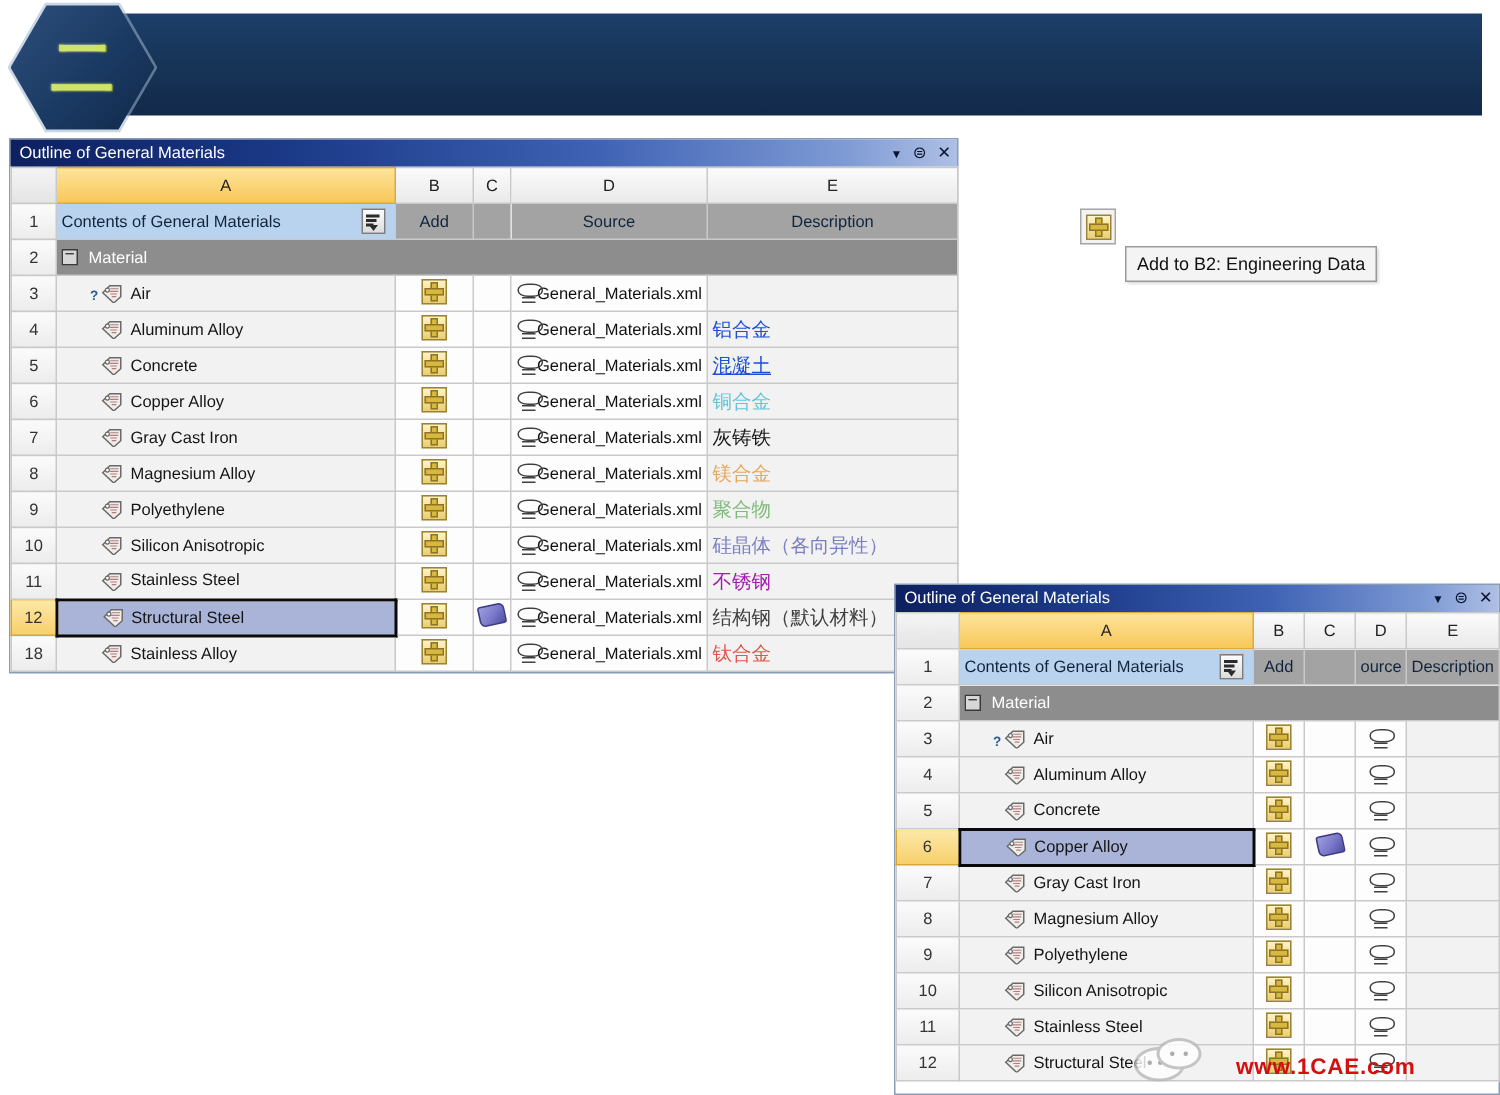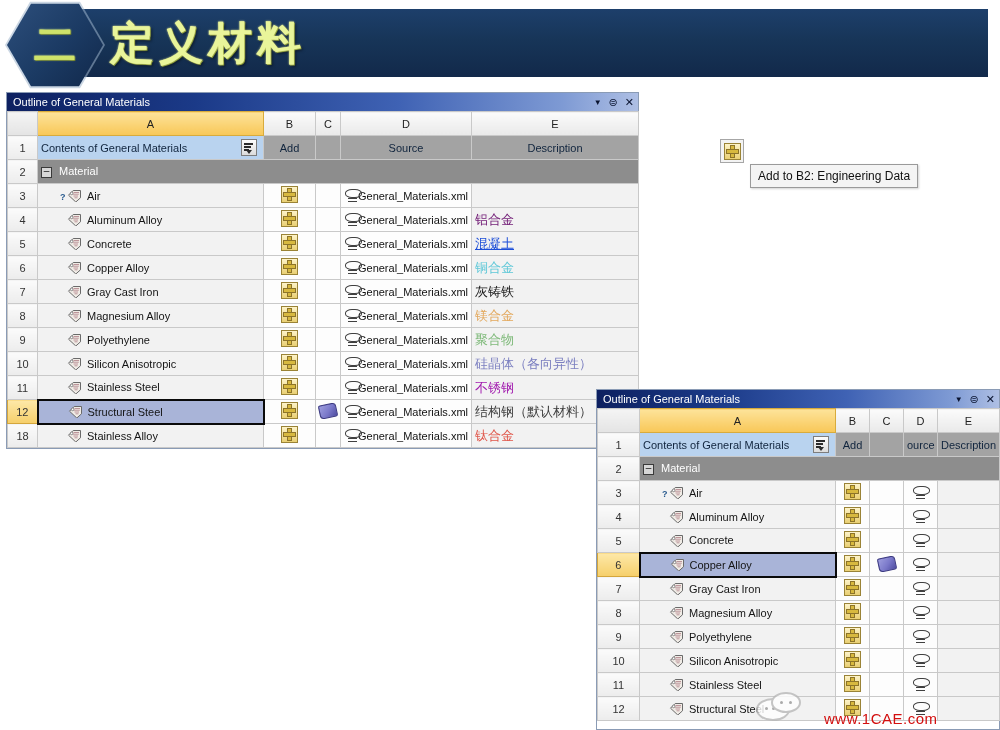--- a/index.html
+++ b/index.html
@@ -163,37 +163,36 @@
   }
 
   
   #watermark{position:absolute;left:756px;top:684px;width:244px;height:46px;pointer-events:none;}
   #wm-cn{
     position:absolute;left:40px;top:0;font-size:22px;font-weight:bold;
     font-family:"DejaVu Sans","Liberation Sans",sans-serif;color:#1d4ea8;
     letter-spacing:2px;text-shadow:0 0 1px rgba(255,255,255,.8);opacity:.92;
   }
   #wm-url{
-    position:absolute;left:68px;top:26px;font-size:15px;font-weight:normal;
+    position:absolute;left:68px;top:19px;font-size:15px;font-weight:bold;
     color:#d30f0f;letter-spacing:.5px;
   }
   #wm-chat{
     position:absolute;left:0px;top:8px;width:46px;height:26px;opacity:.8;
   }
   .bubble{position:absolute;background:#ffffff;border:2px solid #b9b9b9;border-radius:50%;}
   .bubble.b1{left:0;top:6px;width:30px;height:19px;}
   .bubble.b2{left:15px;top:0px;width:26px;height:17px;}
   .bubble .dot{position:absolute;top:7px;width:3px;height:3px;background:#9a9a9a;border-radius:50%;}
 </style>
 </head>
 <body>
 
 <div id="banner">
   <div id="banner-bar"></div>
-  <div id="banner-title">定义材料</div>
   <div id="hexwrap">
     <div class="hex outer"></div>
     <div class="hex"></div>
     <div id="hexnum">二</div>
   </div>
 </div>
 
 <div class="sheet" id="sheet-main" style="left:6px;top:92px;width:633px;height:357px;">
   <div class="titlebar">
     <span>Outline of General Materials</span>
@@ -281,21 +280,21 @@
           <td class="srcc">
             <span style="display: flex; align-items: center; gap: 5px;">
               <span class="ico ico-link">
                 <i class="ring"></i>
                 <i class="l1"></i>
                 <i class="l2"></i>
               </span>
               <span>General_Materials.xml</span>
             </span>
           </td>
-          <td class="descc" style="color: #701a75;"><span>铝合金</span></td>
+          <td class="descc" style="color: #1d4ed8;"><span>铝合金</span></td>
         </tr>
         <tr>
           <td class="rownum">5</td>
           <td class="name">
             <div class="namecell">
               <span class="ico ico-tag"><svg width="15" height="13" viewBox="0 0 15 13">
                   <path d="M1.5 6.2 L6.2 1.5 L13.5 1.5 L13.5 8.8 L8.8 13 Z" fill="#f0ece6" stroke="#6a6a6a" stroke-width="1"></path>
                   <circle cx="4.6" cy="4.4" r="1.3" fill="#ffffff" stroke="#6a6a6a" stroke-width=".8"></circle>
                   <path d="M6.5 3.5 L12 3.5 M6 5.2 L11.8 5.2 M6.5 7 L11 7 M7.5 8.8 L10.5 8.8" stroke="#b07f86" stroke-width=".8"></path>
                 </svg></span>

